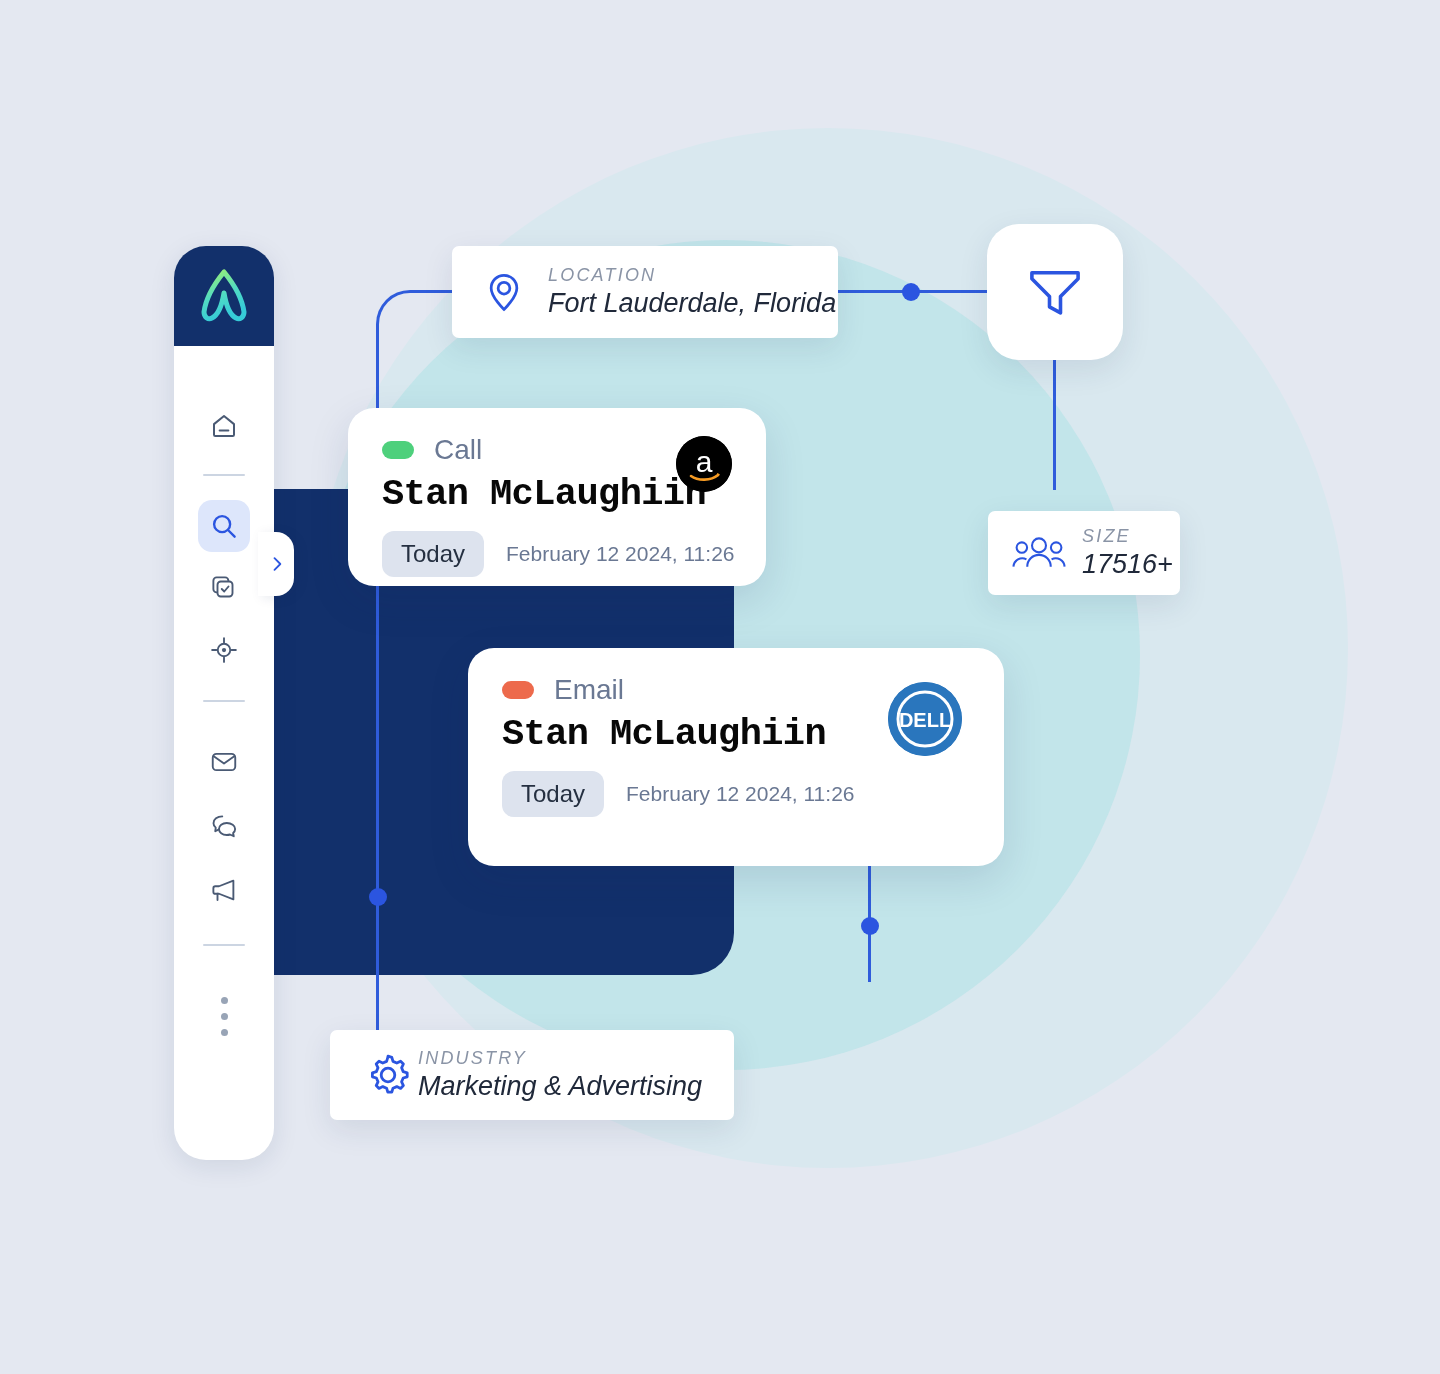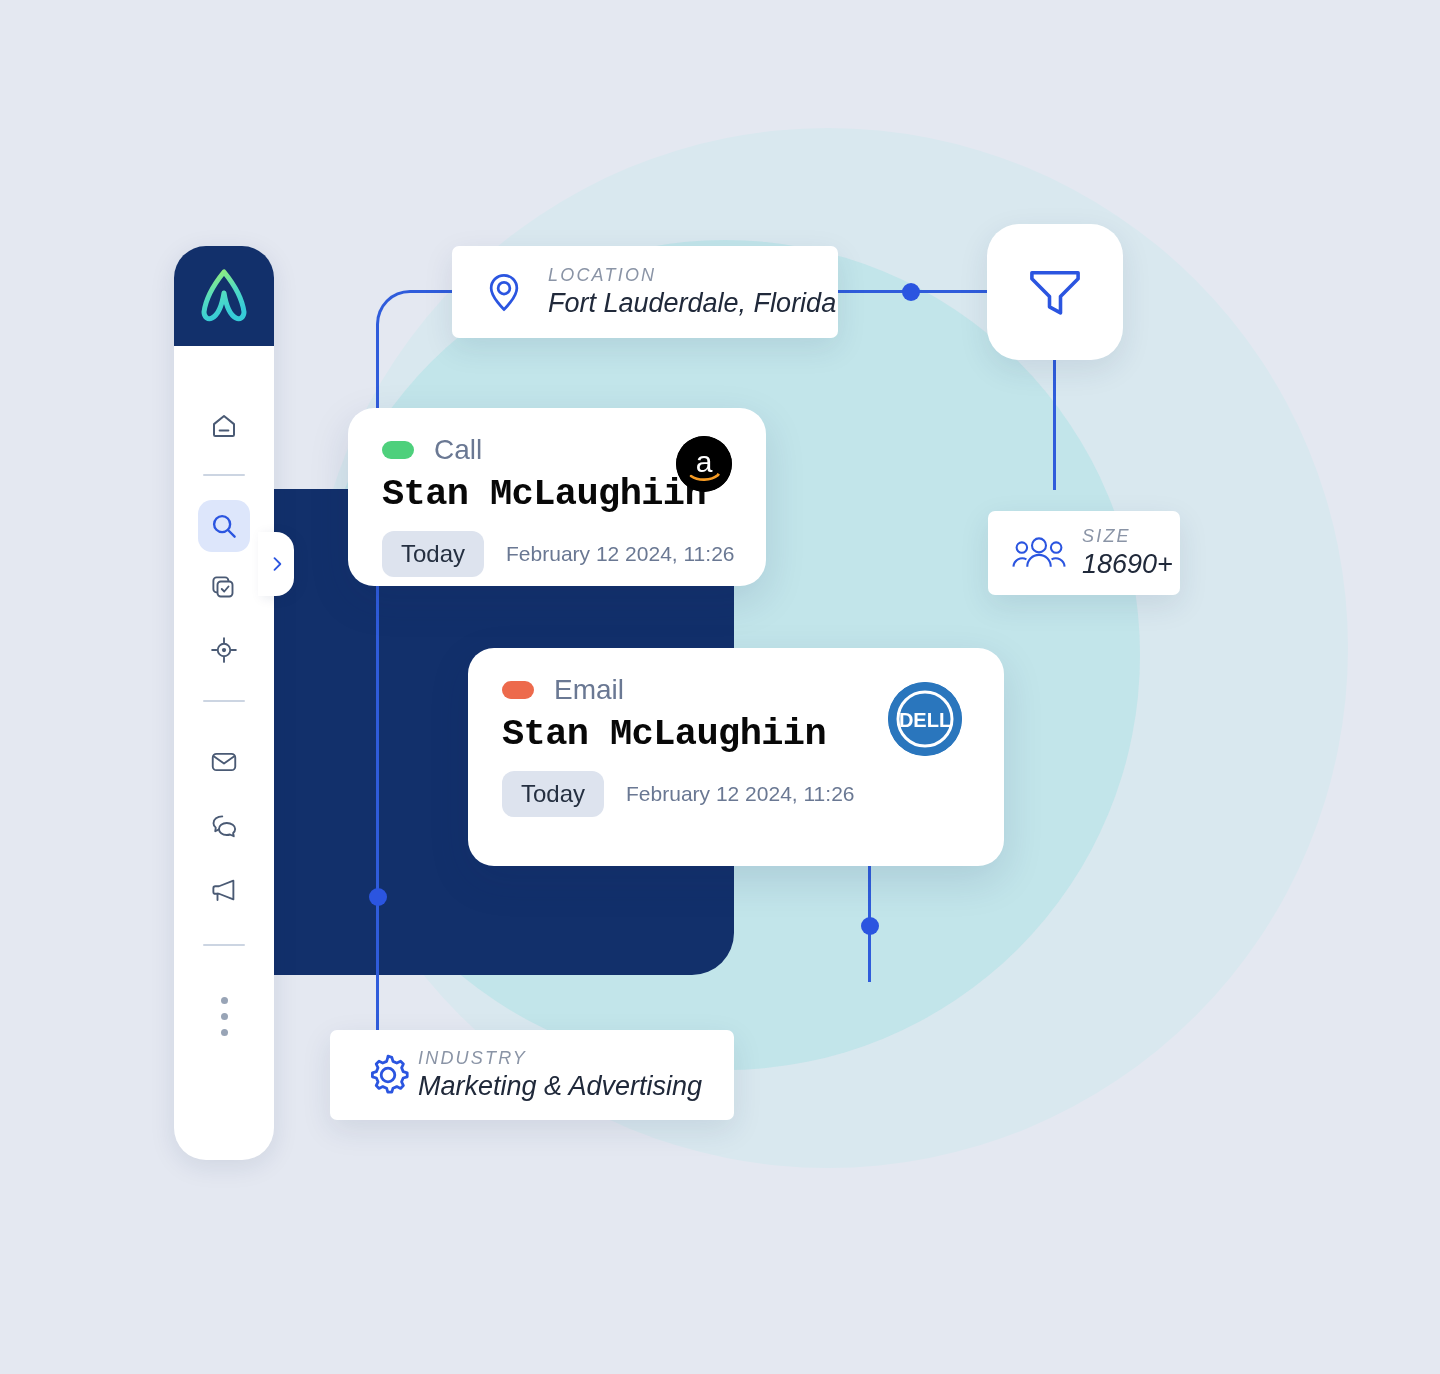--- a/index.html
+++ b/index.html
@@ -318,21 +318,21 @@
         <circle cx="17" cy="6.2" r="4.4"></circle>
         <circle cx="6.2" cy="7.6" r="3.3"></circle>
         <circle cx="27.8" cy="7.6" r="3.3"></circle>
         <path d="M9.6 19.6 a7.4 7.4 0 0 1 14.8 0"></path>
         <path d="M0.9 19.6 a5.6 5.6 0 0 1 8.2-4.6"></path>
         <path d="M33.1 19.6 a5.6 5.6 0 0 0 -8.2-4.6"></path>
       </svg>
     </span>
     <span class="pill-text">
       <span class="pill-label">SIZE</span>
-      <span class="pill-value">18690+</span>
+      <span class="pill-value">17516+</span>
     </span>
   </div>
 
 
   <div class="pill-card" id="card-industry">
     <span class="pill-icon">
       <svg width="48" height="48" viewBox="0 0 24 24" fill="none" stroke="currentColor" stroke-width="1.4" stroke-linejoin="round">
         <path d="M12 2.6 l1.9 .6 .6 2 1.9 .8 1.9-.9 1.4 1.4 -.9 1.9 .8 1.9 2 .6 v2 l-2 .6 -.8 1.9 .9 1.9 -1.4 1.4 -1.9-.9 -1.9 .8 -.6 2 h-2 l-.6-2 -1.9-.8 -1.9 .9 -1.4-1.4 .9-1.9 -.8-1.9 -2-.6 v-2 l2-.6 .8-1.9 -.9-1.9 1.4-1.4 1.9 .9 1.9-.8 .6-2 Z"></path>
         <circle cx="12" cy="12" r="3.4"></circle>
       </svg>

